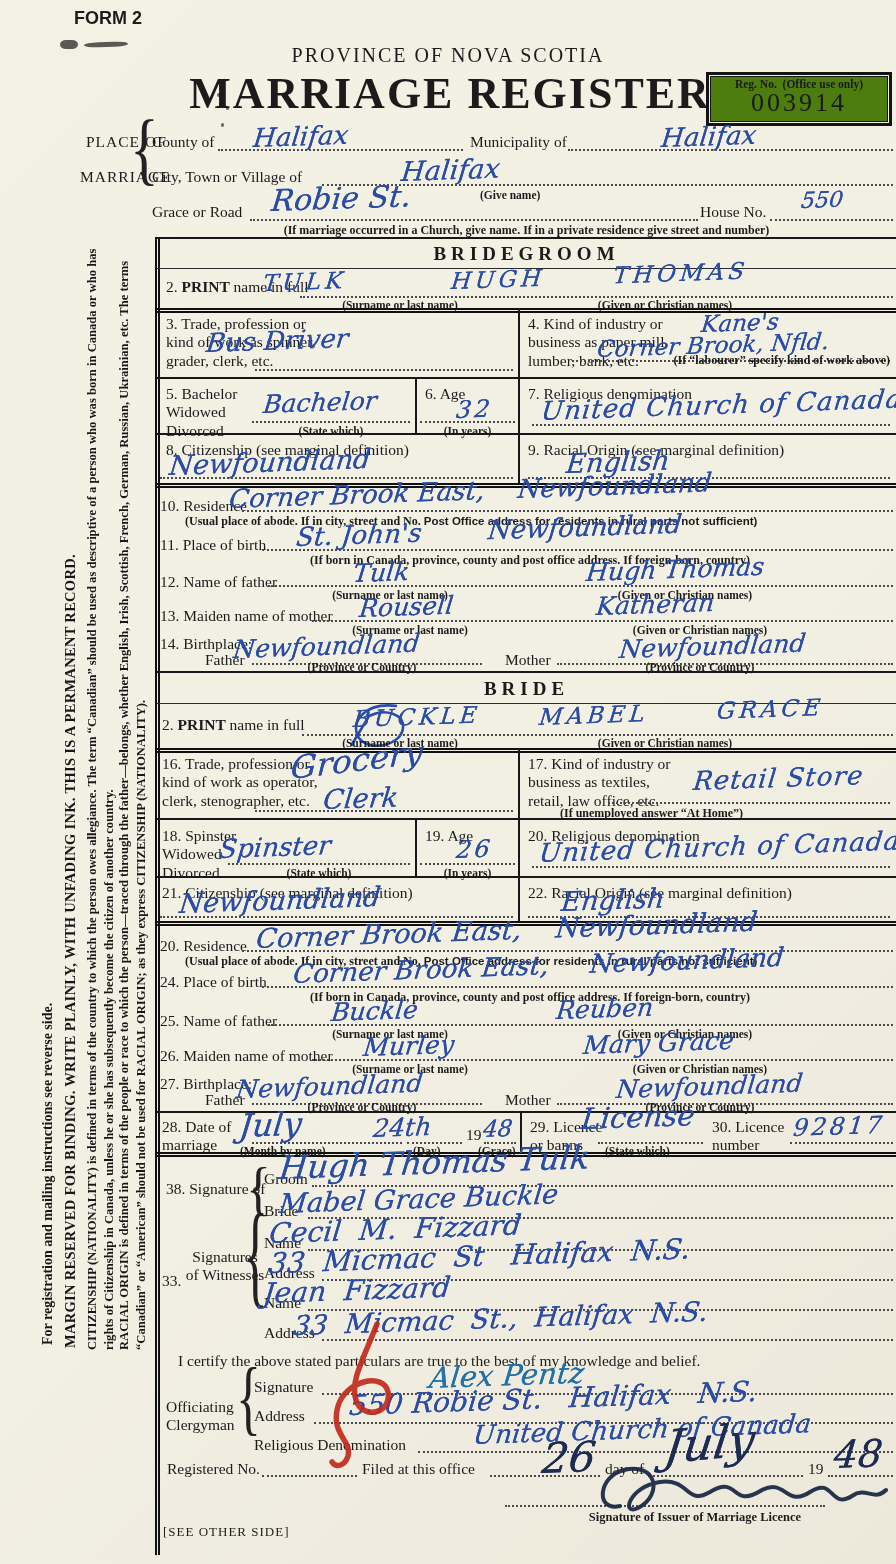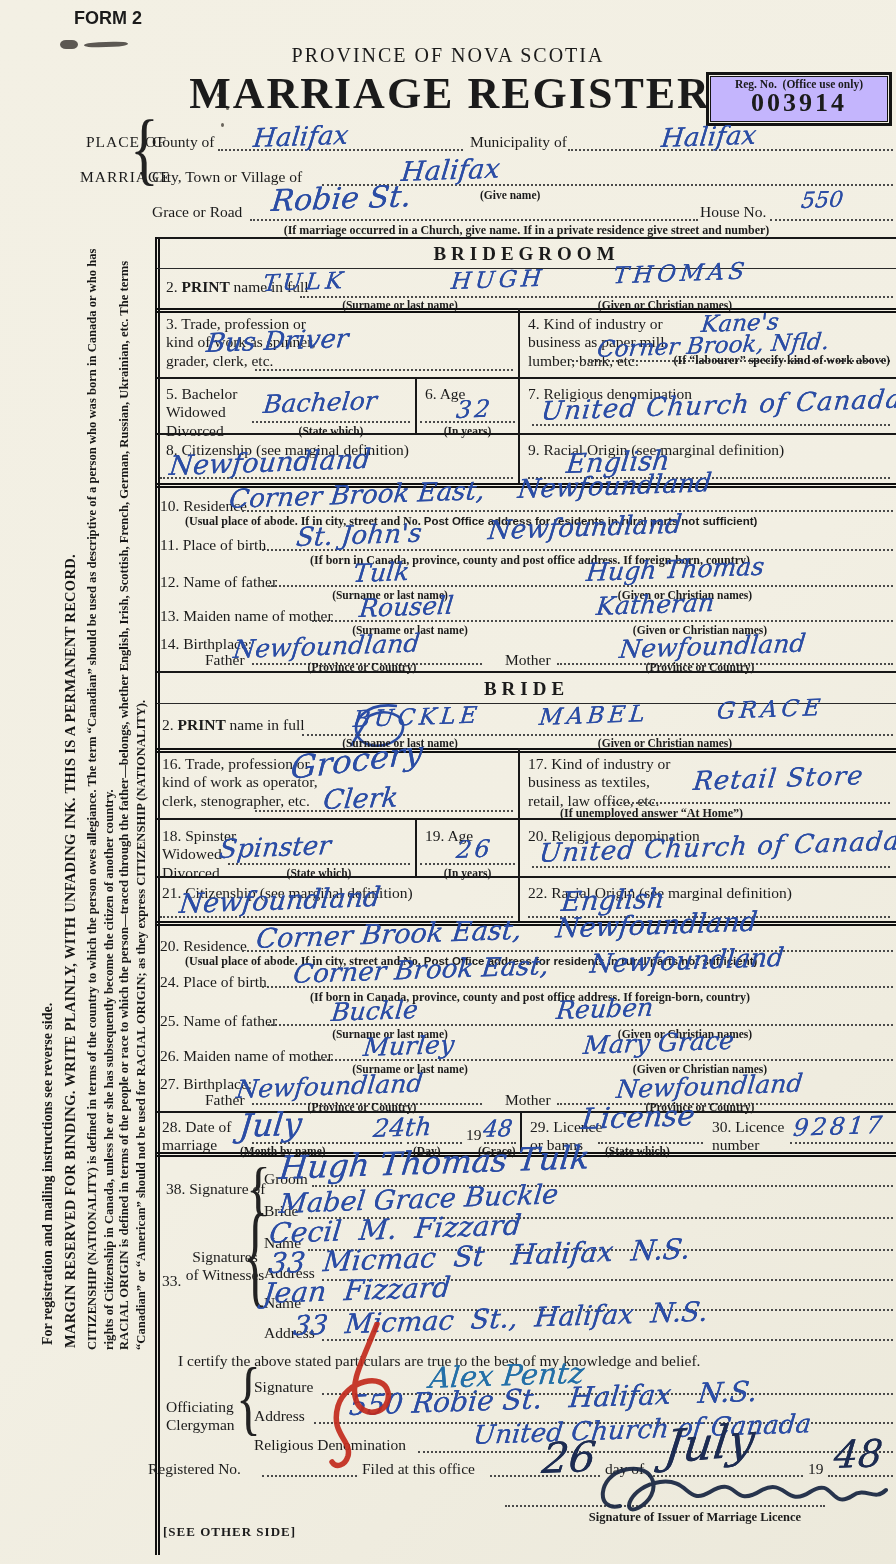--- a/index.html
+++ b/index.html
@@ -19,21 +19,21 @@
   .vline{border-left:2px solid #181818;width:0}
   .form-left{border-left:5px double #111;width:0}
   .hw{font-family:"DejaVu Serif",serif;font-style:italic;color:#2b4da5;line-height:1;
       white-space:pre;transform:skewX(-8deg) rotate(-2deg);transform-origin:left bottom;
       text-shadow:0 0 .5px currentColor}
   .hw-caps{letter-spacing:4px}
   .hw-dark{color:#1d2c52}
   .hw-teal{color:#2470a8}
   .vtext{transform:rotate(-90deg);transform-origin:0 0;font-weight:bold;color:#171717}
   .regbox{border:3px solid #141414;box-shadow:inset 0 0 0 1px #f2efe3,inset 0 0 0 2px #141414;
-      text-align:center;background:#c4b5fd}
+      text-align:center;background:#4d7c0f}
   .brace{font-size:60px;font-weight:400;line-height:1;color:#222}
   .smudge{background:#3a3632;border-radius:40%/60%;opacity:.82}
   .inkdot{background:#46413a;border-radius:50%;opacity:.8}
 </style>
 </head>
 <body>
 
 <div class="abs vtext" style="left:40px;top:1345px;width:700px;font-size:14px">For registration and mailing instructions see reverse side.</div>
 <div class="abs vtext" style="left:62px;top:1348px;width:965px;font-size:14.5px;letter-spacing:.3px">MARGIN RESERVED FOR BINDING.   WRITE PLAINLY, WITH UNFADING INK.   THIS IS A PERMANENT RECORD.</div>
 <div class="abs vtext wrap" style="left:84px;top:1350px;width:1112px;font-size:12.6px;line-height:1.38">CITIZENSHIP (NATIONALITY) is defined in terms of the country to which the person owes allegiance.  The term “Canadian” should be used as descriptive of a person who was born in Canada or who has rights of Citizenship in Canada, unless he or she has subsequently become the citizen of another country.</div>
@@ -47,21 +47,21 @@
 <div class="abs inkdot" style="left:221px;top:123px;width:3px;height:4px"></div>
 
 <div class="abs" style="left:0;top:44px;width:896px;text-align:center;font-size:20px;letter-spacing:2px">PROVINCE OF NOVA SCOTIA</div>
 <div class="abs" style="left:120px;top:68px;width:660px;text-align:center;font-size:44px;font-weight:bold;letter-spacing:2px">MARRIAGE REGISTER</div>
 
 <div class="abs regbox" style="left:706px;top:72px;width:180px;height:48px">
   <div style="margin-top:3px;font-size:11.5px;font-weight:bold">
     <span>Reg. No.</span>&nbsp;
     <span>(Office use only)</span>
   </div>
-  <div style="font-size:26px;font-weight:bold;letter-spacing:3px;margin-top:-2px">003914</div>
+  <div style="font-size:26px;font-weight:normal;letter-spacing:3px;margin-top:-2px">003914</div>
 </div>
 
 <div class="abs lbl" style="left:86px;top:133px;letter-spacing:1px">PLACE OF</div>
 <div class="abs lbl" style="left:80px;top:168px;letter-spacing:1px">MARRIAGE</div>
 <div class="abs brace" style="left:130px;top:118px;transform:scaleY(1.35)">{</div>
 
 <div class="abs lbl" style="left:152px;top:133px">County of</div>
 <div class="abs dots" style="left:218px;top:149px;width:245px"></div>
 <div class="abs hw" style="left:252px;top:125px;font-size:26px">Halifax</div>
 <div class="abs lbl" style="left:470px;top:133px">Municipality of</div>
@@ -319,31 +319,31 @@
 <div class="abs dots" style="left:314px;top:1422px;width:579px"></div>
 <div class="abs hw" style="left:348px;top:1392px;font-size:28px">550 Robie St.   Halifax   N.S.</div>
 <div class="abs lbl" style="left:254px;top:1436px">Religious Denomination</div>
 <div class="abs dots" style="left:418px;top:1451px;width:475px"></div>
 <div class="abs hw" style="left:472px;top:1422px;font-size:26px">United Church of Canada</div>
 
 <svg class="abs" style="left:322px;top:1322px" width="100" height="150">
   <path d="M55 2 C 40 40, 28 60, 34 78 C 40 98, 70 92, 66 70 C 62 50, 24 58, 16 84 C 8 112, 30 118, 26 134 C 23 144, 14 146, 10 140" fill="none" stroke="#c22a1c" stroke-width="5.5" stroke-linecap="round" opacity=".92"></path>
 </svg>
 
-<div class="abs lbl" style="left:148px;top:1460px">Registered No.</div>
+<div class="abs lbl" style="left:167px;top:1460px">Registered No.</div>
 <div class="abs dots" style="left:262px;top:1475px;width:95px"></div>
 <div class="abs lbl" style="left:362px;top:1460px">Filed at this office</div>
 <div class="abs dots" style="left:490px;top:1475px;width:110px"></div>
 <div class="abs hw hw-dark" style="left:540px;top:1438px;font-size:42px">26</div>
 <div class="abs lbl" style="left:605px;top:1460px">day of</div>
 <div class="abs dots" style="left:648px;top:1475px;width:155px"></div>
 <div class="abs hw hw-dark" style="left:662px;top:1424px;font-size:46px;transform:skewX(-12deg) rotate(-5deg)">July</div>
 <div class="abs lbl" style="left:808px;top:1460px">19</div>
 <div class="abs dots" style="left:828px;top:1475px;width:65px"></div>
 <div class="abs hw hw-dark" style="left:832px;top:1436px;font-size:38px">48</div>
 
 <div class="abs dots" style="left:505px;top:1505px;width:320px"></div>
 <svg class="abs" style="left:590px;top:1446px" width="300" height="72">
   <path d="M30 60 C 5 66, 8 30, 34 24 C 66 16, 74 48, 48 62 C 30 70, 40 40, 70 36 C 100 32, 96 60, 120 46 C 150 28, 140 64, 172 44 C 196 32, 196 62, 220 46 C 244 30, 240 64, 262 50 C 276 40, 284 56, 296 44" fill="none" stroke="#1c2a45" stroke-width="4" stroke-linecap="round" opacity=".95"></path>
 </svg>
 <div class="abs small" style="left:530px;top:1510px;width:330px;text-align:center;font-size:12.5px">Signature of Issuer of Marriage Licence</div>
 
-<div class="abs" style="left:163px;top:1524px;font-size:13px;font-weight:bold;letter-spacing:1px">[SEE OTHER SIDE]</div>
+<div class="abs" style="left:163px;top:1524px;font-size:13px;font-weight:normal;letter-spacing:1px">[SEE OTHER SIDE]</div>
 
 </body></html>

